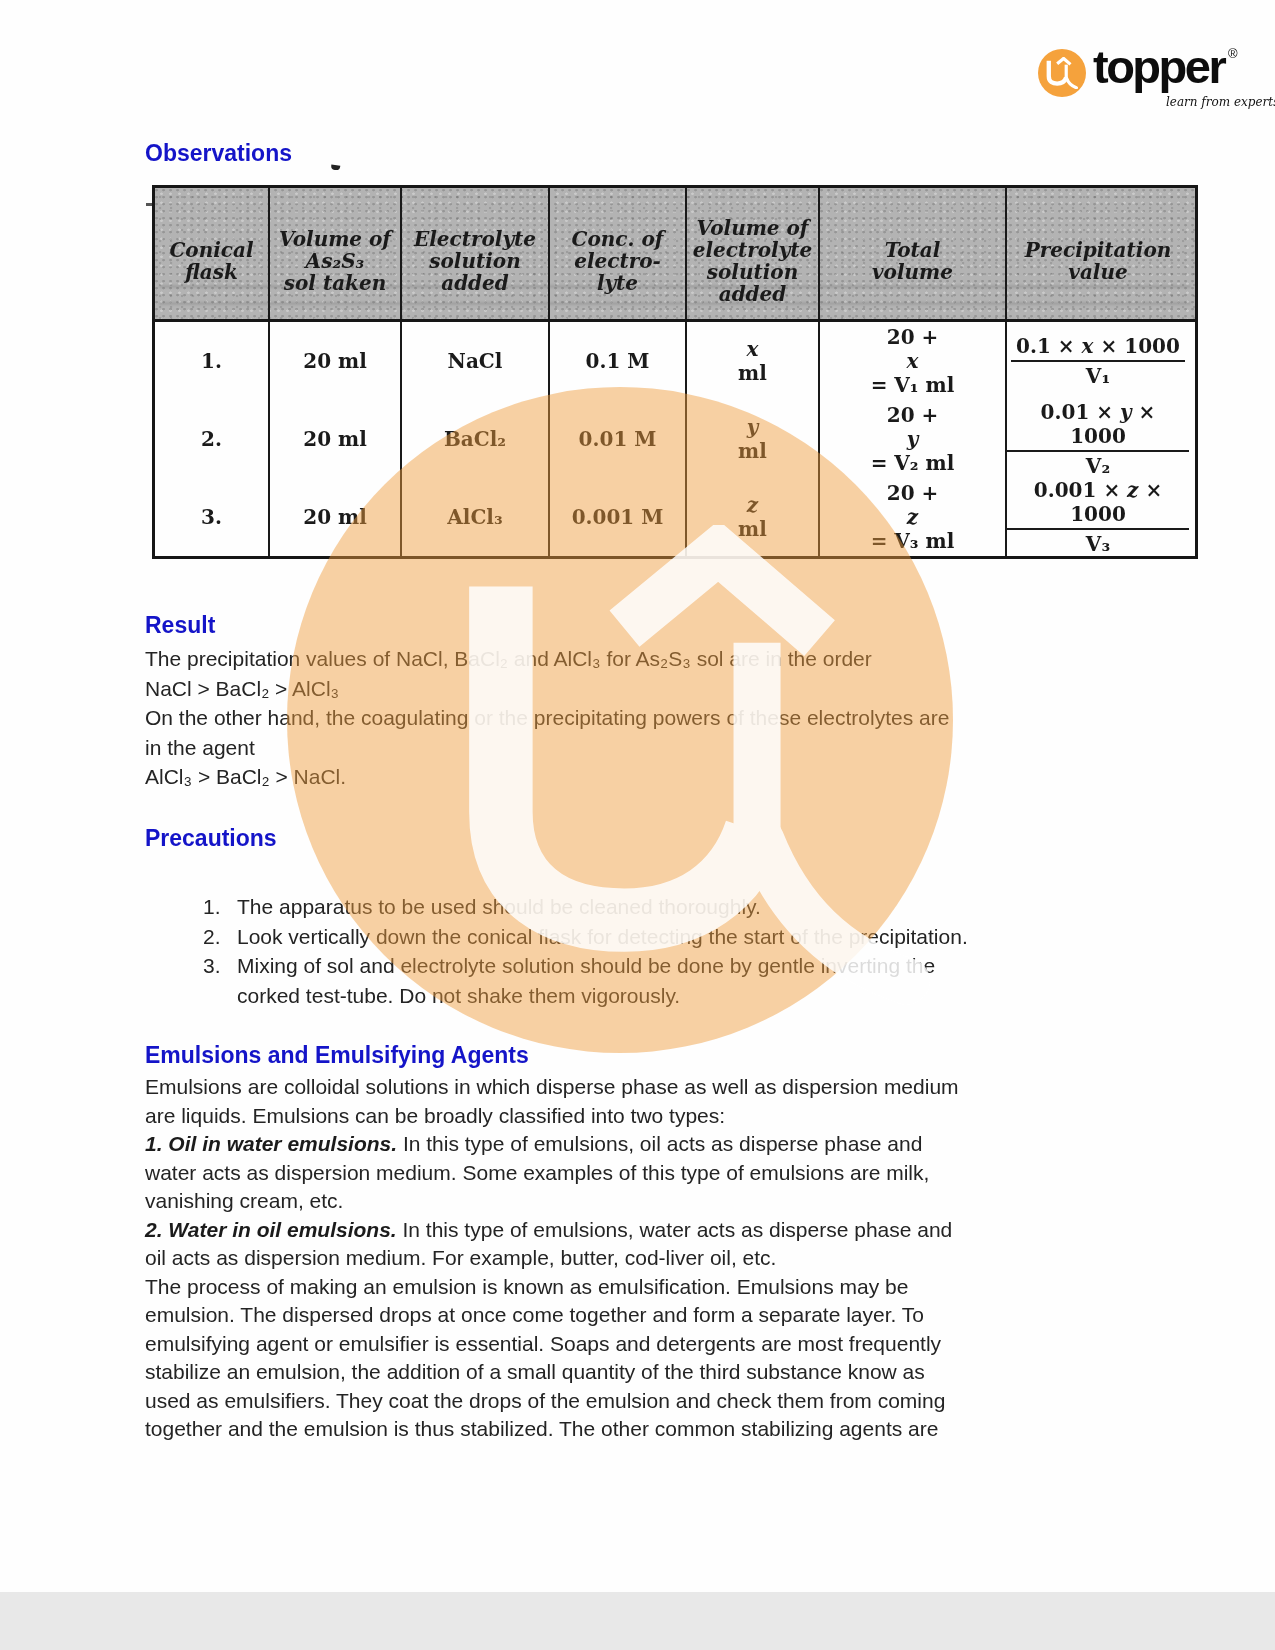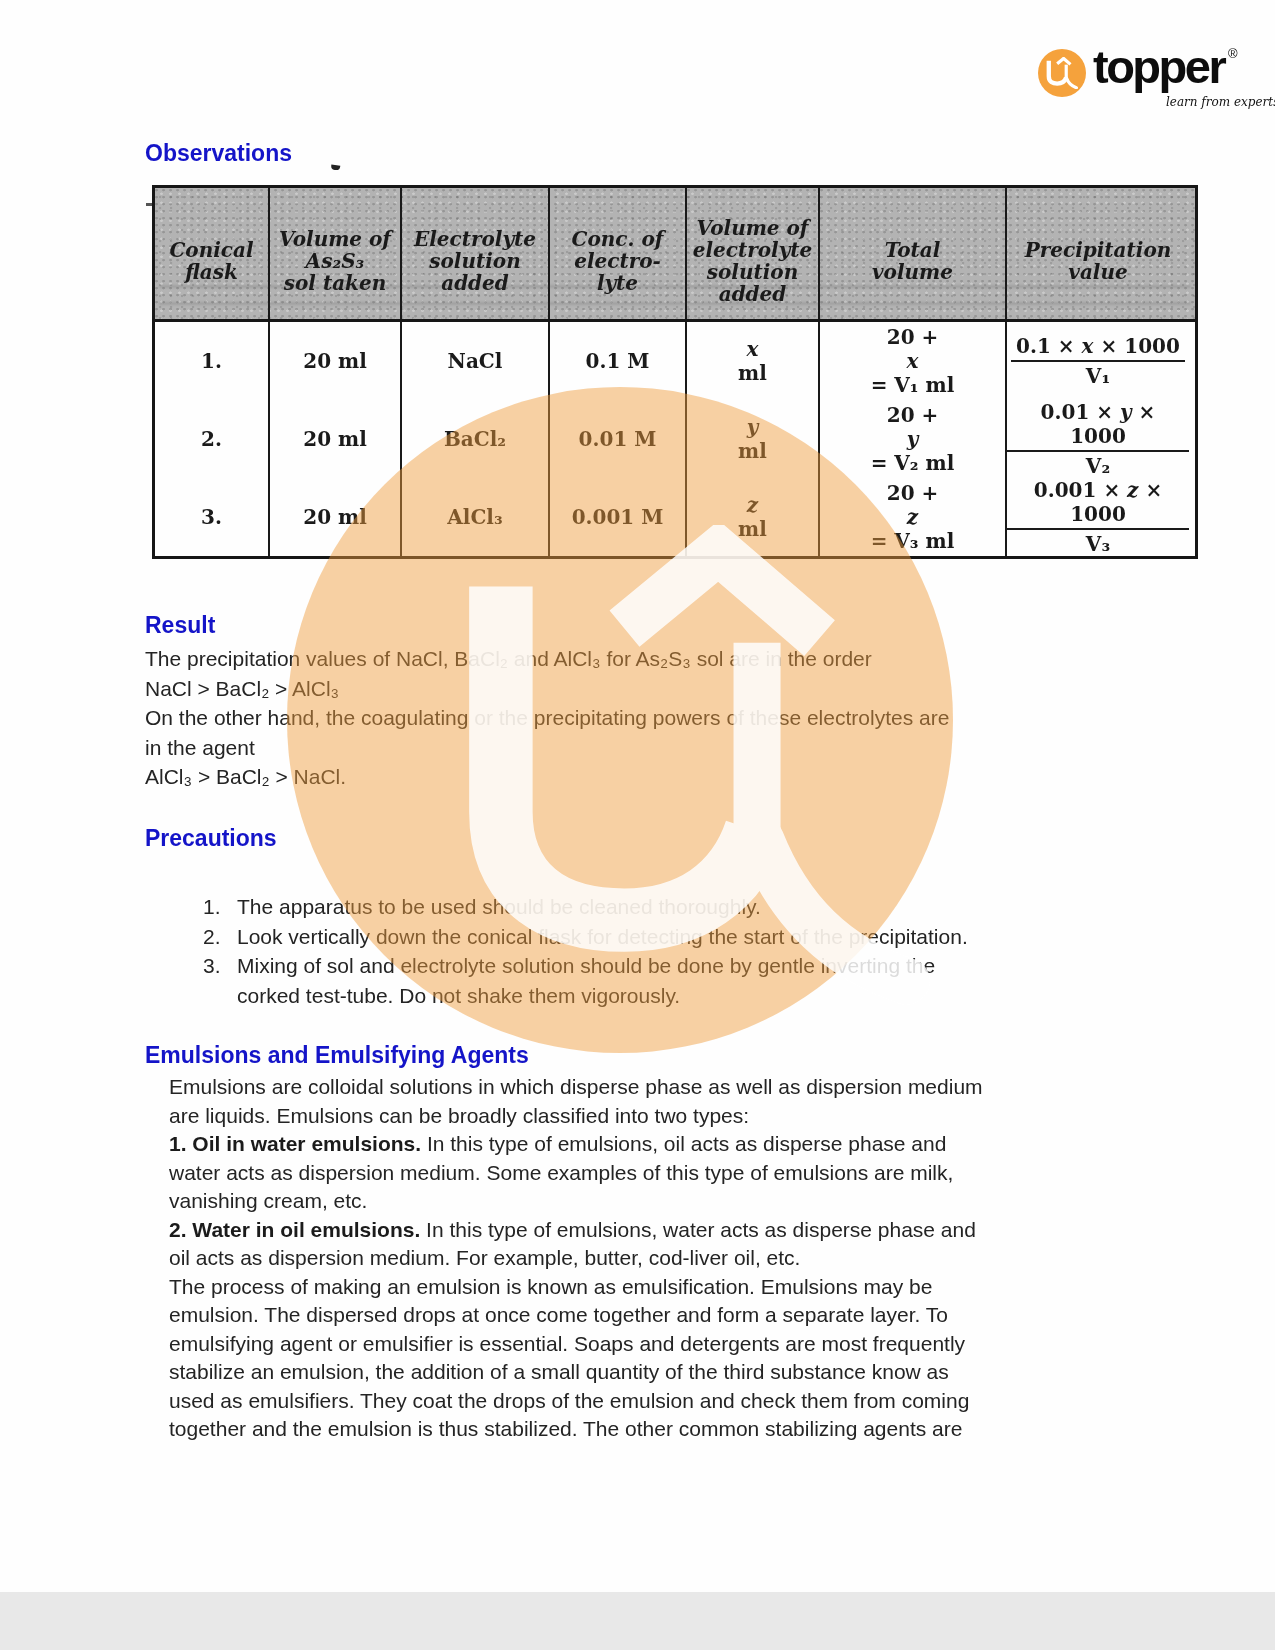--- a/index.html
+++ b/index.html
@@ -43,22 +43,22 @@
   .frac .den{display:block;padding-top:2px;text-align:right;}
 
   
   .bodyline{font-size:21px;line-height:29.5px;color:#242424;}
   .result-lines{position:absolute;left:145px;top:644px;}
   .plist{position:absolute;left:203px;top:892px;}
   .plist-item{display:flex;}
   .plist-num{width:34px;font-size:21px;line-height:29.6px;color:#242424;}
   .plist-text{font-size:21px;line-height:29.6px;color:#242424;}
   .emul-lines{position:absolute;left:145px;top:1073px;}
-  .emul-lines .bodyline{line-height:28.5px;margin-left:24px;}
-  .emul-lines b{color:#1b1b1b;}
+  .emul-lines .bodyline{line-height:28.5px;}
+  .emul-lines b{color:#1b1b1b;font-style:italic;}
 
   
   .watermark{position:absolute;left:287px;top:387px;pointer-events:none;}
 
   
   .artifact-tick{position:absolute;left:331px;top:165px;width:9px;height:5px;background:#222;
                  border-radius:0 0 4px 4px;transform:rotate(8deg);}
   .artifact-dot{position:absolute;left:146px;top:203px;width:7px;height:3px;background:#555;}
 </style>
 </head>

